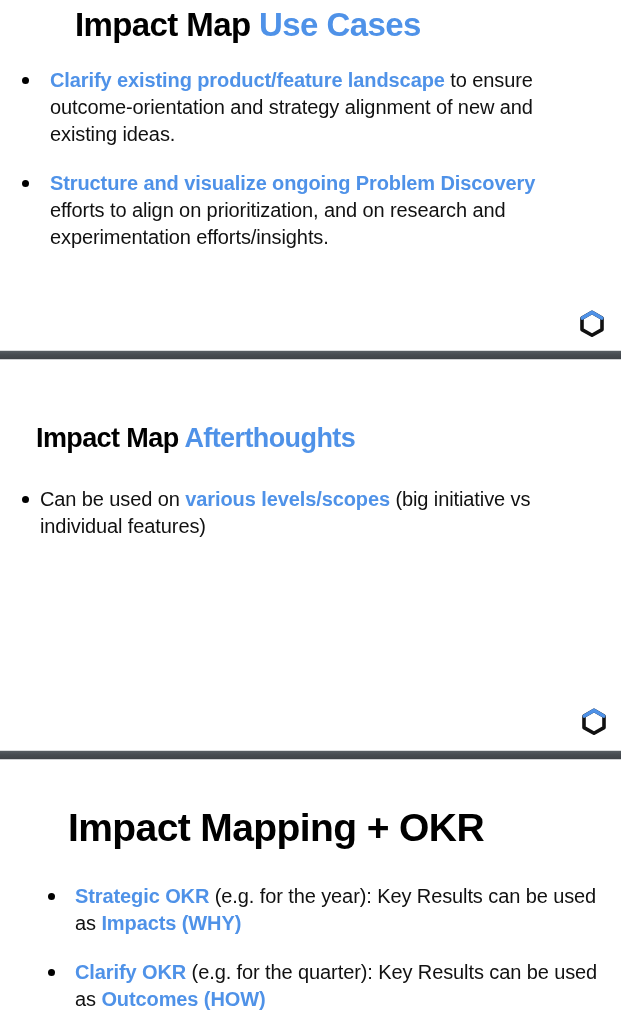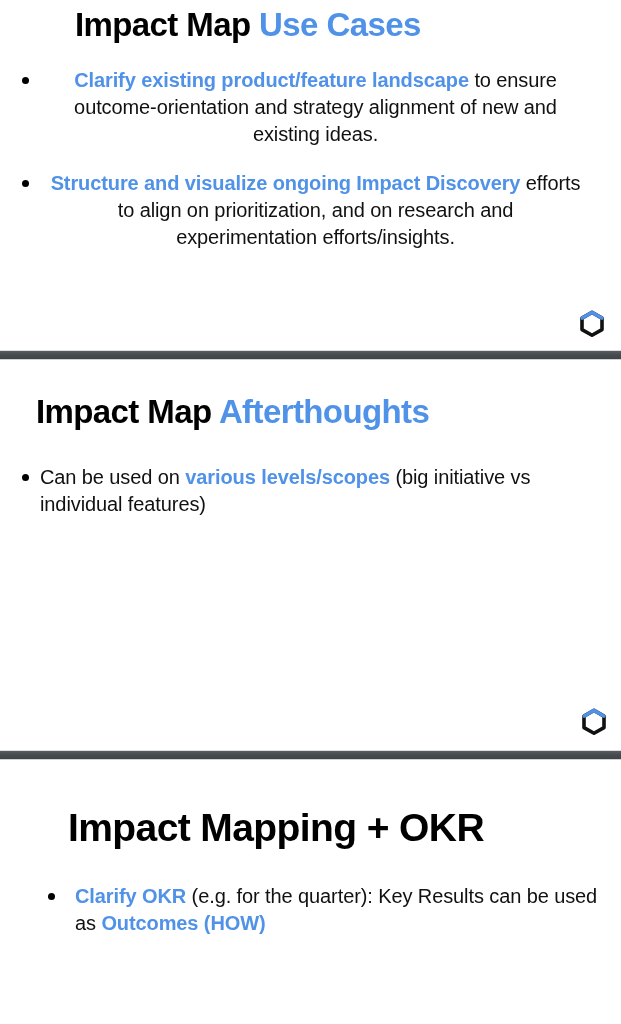--- a/index.html
+++ b/index.html
@@ -51,22 +51,22 @@
     color: #000000;
     margin: 0;
     line-height: 1.05;
     white-space: nowrap;
   }
   .slide-1 .slide-title {
     font-size: 33px;
     padding: 8px 0 0 75px;
   }
   .slide-2 .slide-title {
-    font-size: 33px;
-    padding: 35px 0 0 36px;
+    font-size: 27px;
+    padding: 64px 0 0 36px;
   }
   .slide-3 .slide-title {
     font-size: 39px;
     padding: 48px 0 0 68px;
   }
   .t-accent { color: #4f92e8; }
 
   
   .bullets {
     list-style: none;
@@ -84,21 +84,21 @@
   .bullet::before {
     content: "";
     position: absolute;
     width: 7px;
     height: 7px;
     border-radius: 50%;
     background: #000000;
   }
 
   
-  .slide-1 .bullets { padding: 24px 0 0 0; text-align: center; }
+  .slide-1 .bullets { padding: 24px 0 0 0; }
   .slide-1 .bullet {
     padding: 0 40px 0 50px;
     margin-bottom: 22px;
   }
   .slide-1 .bullet::before { left: 22px; top: 10px; }
 
   
   .slide-2 .bullets { padding: 34px 0 0 0; }
   .slide-2 .bullet {
     padding: 0 20px 0 40px;
@@ -133,21 +133,21 @@
 </head>
 <body>
 
 <div class="deck">
 
   <section class="slide slide-1">
     <h1 class="slide-title"><span>Impact Map </span><span class="t-accent">Use Cases</span></h1>
 
     <ul class="bullets">
       <li class="bullet"><span class="hl">Clarify existing product/feature landscape</span><span> to ensure outcome-orientation and strategy alignment of new and existing ideas.</span></li>
-      <li class="bullet"><span class="hl">Structure and visualize ongoing Impact Discovery</span><span> efforts to align on prioritization, and on research and experimentation efforts/insights.</span></li>
+      <li class="bullet"><span class="hl">Structure and visualize ongoing Problem Discovery</span><span> efforts to align on prioritization, and on research and experimentation efforts/insights.</span></li>
     </ul>
 
     <span class="logo">
       <svg viewBox="0 0 26 28" width="26" height="28" aria-hidden="true">
         <path d="M13 2.4 L23 8.1 L23 19.6 L13 25.3 L3 19.6 L3 8.1 Z" fill="none" stroke="#111111" stroke-width="3.6" stroke-linejoin="round"></path>
         <path d="M3.3 8.0 L13 2.4 L22.7 8.0" fill="none" stroke="#4f92e8" stroke-width="3.6" stroke-linejoin="round" stroke-linecap="round"></path>
       </svg>
     </span>
   </section>
 
@@ -169,18 +169,19 @@
       </svg>
     </span>
   </section>
 
   <div class="divider"></div>
 
   <section class="slide slide-3">
     <h1 class="slide-title"><span>Impact Mapping + OKR</span><span class="t-accent"></span></h1>
 
     <ul class="bullets">
+      <li class="bullet"><span class="hl">Strategic OKR</span><span> (e.g. for the year): Key Results can be used as </span><span class="hl">Impacts (WHY)</span></li>
 
       <li class="bullet"><span class="hl">Clarify OKR</span><span> (e.g. for the quarter): Key Results can be used as </span><span class="hl">Outcomes (HOW)</span></li>
     </ul>
   </section>
 
 </div>
 
 </body></html>

